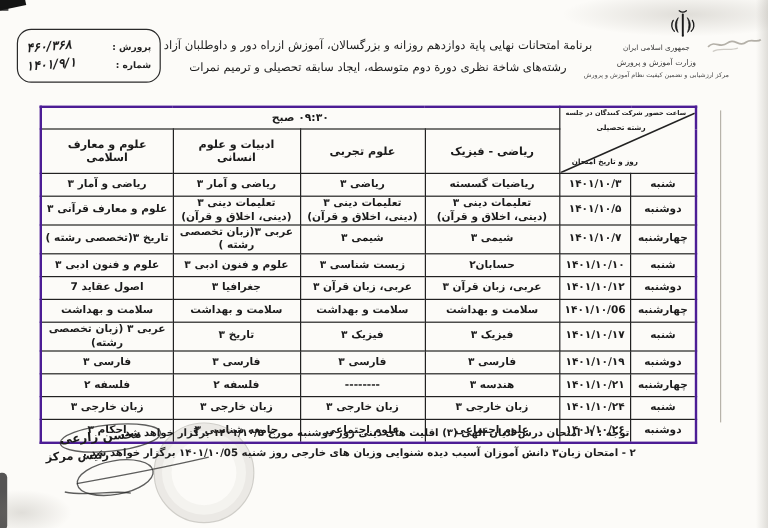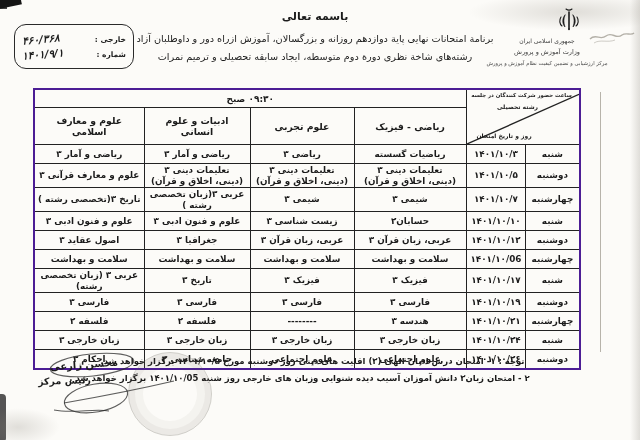--- a/index.html
+++ b/index.html
@@ -75,30 +75,29 @@
   <div class="smudge-tr"></div>
   <div class="corner-mark-tl"></div>
   <div class="corner-mark-tl2"></div>
   <div class="blob-bl"></div>
   <div class="smudge-bl"></div>
   <div class="fold-line"></div>
   <div class="edge-shade"></div>
 
   <div class="stamp-box">
     <div class="stamp-row">
-      <span class="stamp-label">خارجی :</span>
+      <span class="stamp-label">پرورش :</span>
       <span class="hand">۴۶۰/۳۶۸</span>
     </div>
     <div class="stamp-row">
       <span class="stamp-label">شماره :</span>
       <span class="hand">۱۴۰۱/۹/۱</span>
     </div>
   </div>
 
-  <div class="bismillah">باسمه تعالی</div>
 
   <div class="emblem">
     <svg width="26" height="28" viewBox="0 0 26 28">
       <g fill="none" stroke="#1a1a1a" stroke-width="1.6" stroke-linecap="round">
         <path d="M13 5 L13 22"></path>
         <path d="M9 8 C6 11 6 17 9 20 C7.5 15.5 7.5 12 9 8 Z" fill="#1a1a1a" stroke-width="0.6"></path>
         <path d="M17 8 C20 11 20 17 17 20 C18.5 15.5 18.5 12 17 8 Z" fill="#1a1a1a" stroke-width="0.6"></path>
         <path d="M5 10 C3 13 3.5 17 6 19" stroke-width="1.1"></path>
         <path d="M21 10 C23 13 22.5 17 20 19" stroke-width="1.1"></path>
         <path d="M10 2 C12 3.5 14 3.5 16 2" stroke-width="1.1"></path>
@@ -188,21 +187,21 @@
           <td class="subj">زیست شناسی ۳</td>
           <td class="subj">علوم و فنون ادبی ۳</td>
           <td class="subj">علوم و فنون ادبی ۳</td>
         </tr>
         <tr>
           <td class="day">دوشنبه</td>
           <td class="date">۱۴۰۱/۱۰/۱۲</td>
           <td class="subj">عربی، زبان قرآن ۳</td>
           <td class="subj">عربی، زبان قرآن ۳</td>
           <td class="subj">جغرافیا ۳</td>
-          <td class="subj">اصول عقاید ۳</td>
+          <td class="subj">اصول عقاید 7</td>
         </tr>
         <tr>
           <td class="day">چهارشنبه</td>
           <td class="date">۱۴۰۱/۱۰/06</td>
           <td class="subj">سلامت و بهداشت</td>
           <td class="subj">سلامت و بهداشت</td>
           <td class="subj">سلامت و بهداشت</td>
           <td class="subj">سلامت و بهداشت</td>
         </tr>
         <tr>

